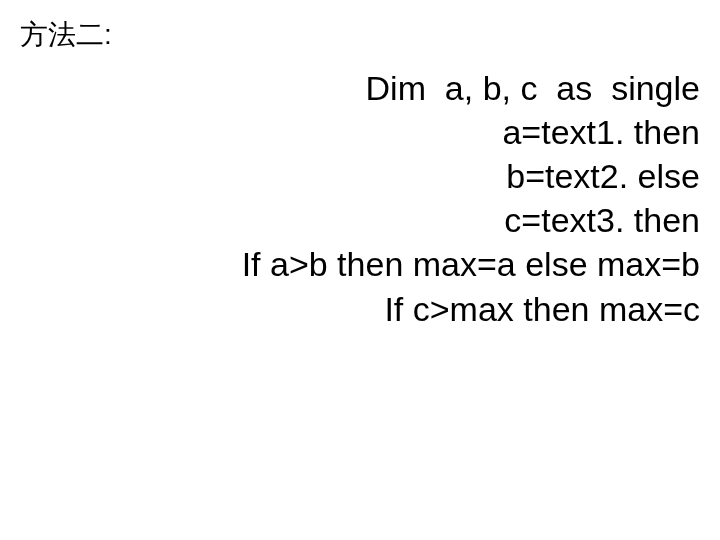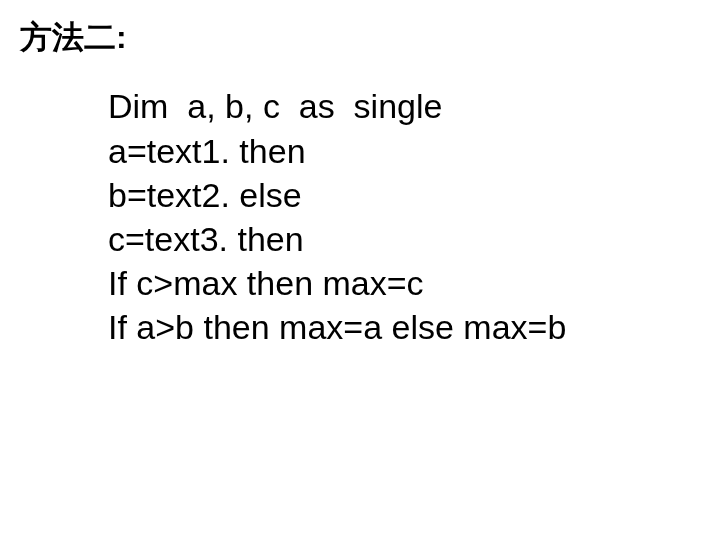--- a/index.html
+++ b/index.html
@@ -11,43 +11,44 @@
       width: 720px;
       height: 540px;
       background: #ffffff;
       font-family: Arial, "Microsoft YaHei", "SimSun", sans-serif;
       overflow: hidden;
     }
     .container {
       padding: 18px 20px;
     }
     .heading {
-      font-size: 32px;
-      font-weight: bold;
+      font-size: 28px;
+      font-weight: normal;
       color: #000;
-      margin-bottom: 28px;
+      margin-bottom: 14px;
       line-height: 1.2;
     }
     .code-block {
-      margin-left: 88px;
+      margin-left: 68px;
+      text-align: right;
     }
     .code-line {
       font-size: 34px;
       color: #000;
       line-height: 1.3;
       white-space: pre;
       font-family: Arial, sans-serif;
     }
   </style>
 </head>
 <body>
 
 <div class="container">
   <div class="heading">方法二:</div>
   <div class="code-block">
     <div class="code-line">Dim  a, b, c  as  single</div>
     <div class="code-line">a=text1. then</div>
     <div class="code-line">b=text2. else</div>
     <div class="code-line">c=text3. then</div>
+    <div class="code-line">If a&gt;b then max=a else max=b</div>
     <div class="code-line">If c&gt;max then max=c</div>
-    <div class="code-line">If a&gt;b then max=a else max=b</div>
   </div>
 </div>
 
 </body></html>

